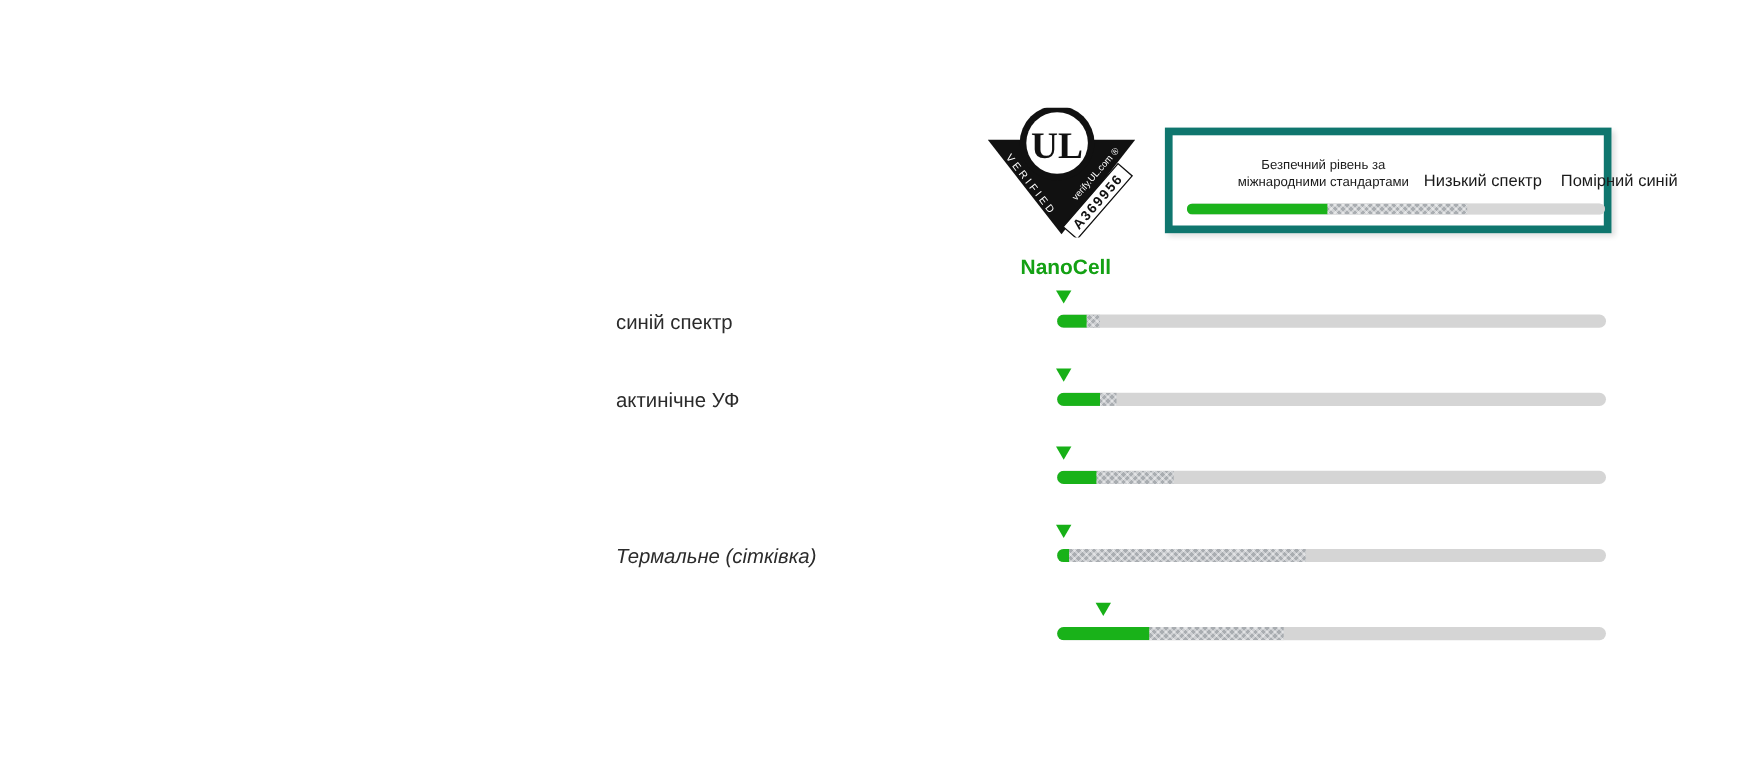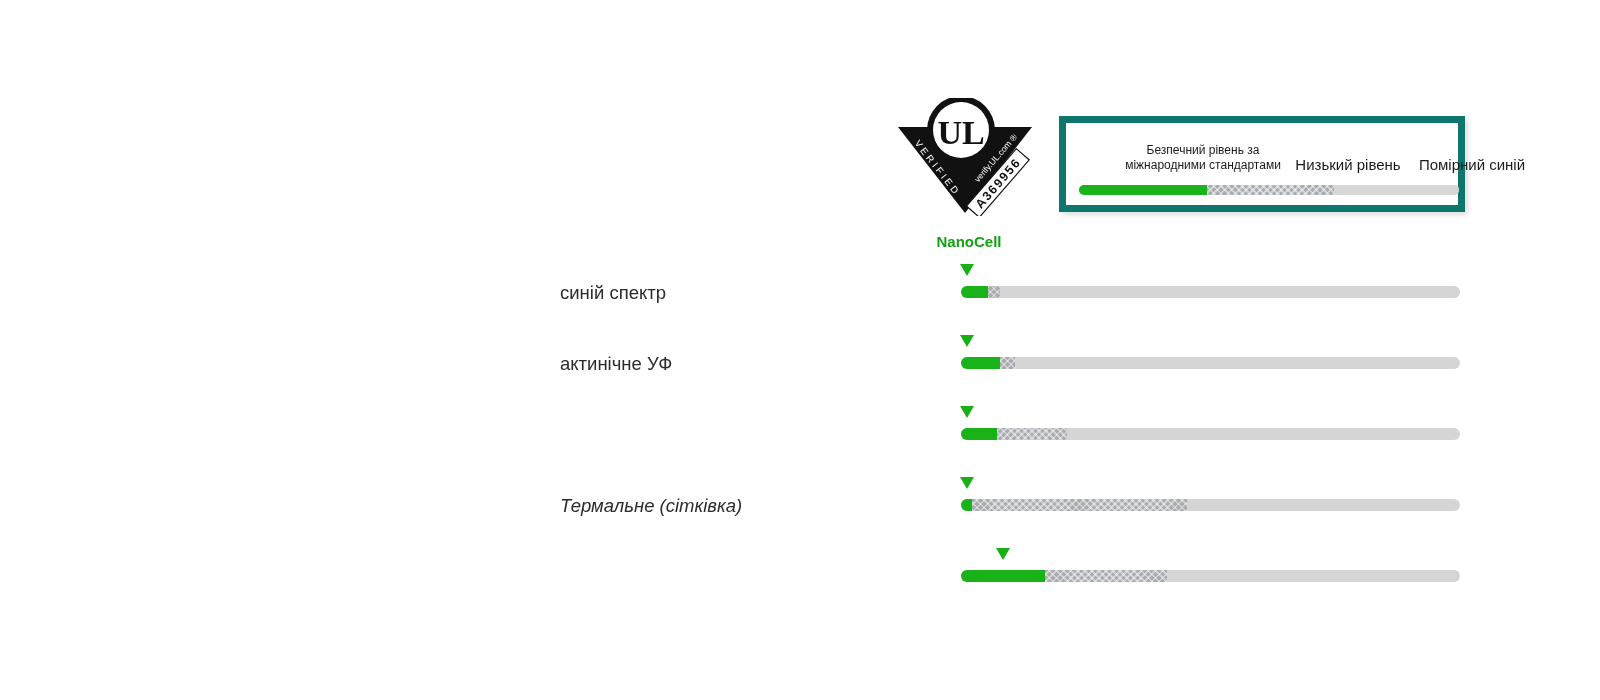--- a/index.html
+++ b/index.html
@@ -57,21 +57,21 @@
   }
   .legseg.plain { left: 255px; width: 125px; background: #d7d7d7; }
 
   
   #nanocell {
     position: absolute;
     left: 880px; top: 233px;
     width: 178px;
     text-align: center;
     color: #14a114;
-    font-size: 15px;
+    font-size: 19px;
     font-weight: bold;
   }
 
   
   .row { position: absolute; left: 0; width: 1600px; height: 48px; }
   .row-label {
     position: absolute;
     left: 560px; top: 18px;
     width: 385px;
     text-align: left;
@@ -129,21 +129,21 @@
       </g>
     </svg>
   </div>
 
   <div id="legend">
     <div id="legend-labels">
       <div class="leg-label l0">
         <div>Безпечний рівень за</div>
         <div>міжнародними стандартами</div>
       </div>
-      <div class="leg-label l1">Низький рівень</div>
+      <div class="leg-label l1">Низький спектр</div>
       <div class="leg-label l2">Помірний синій</div>
     </div>
     <div id="legend-bar">
       <div class="legseg green"></div>
       <div class="legseg hatch"></div>
       <div class="legseg plain"></div>
     </div>
   </div>
 
   <div id="nanocell">NanoCell</div>

